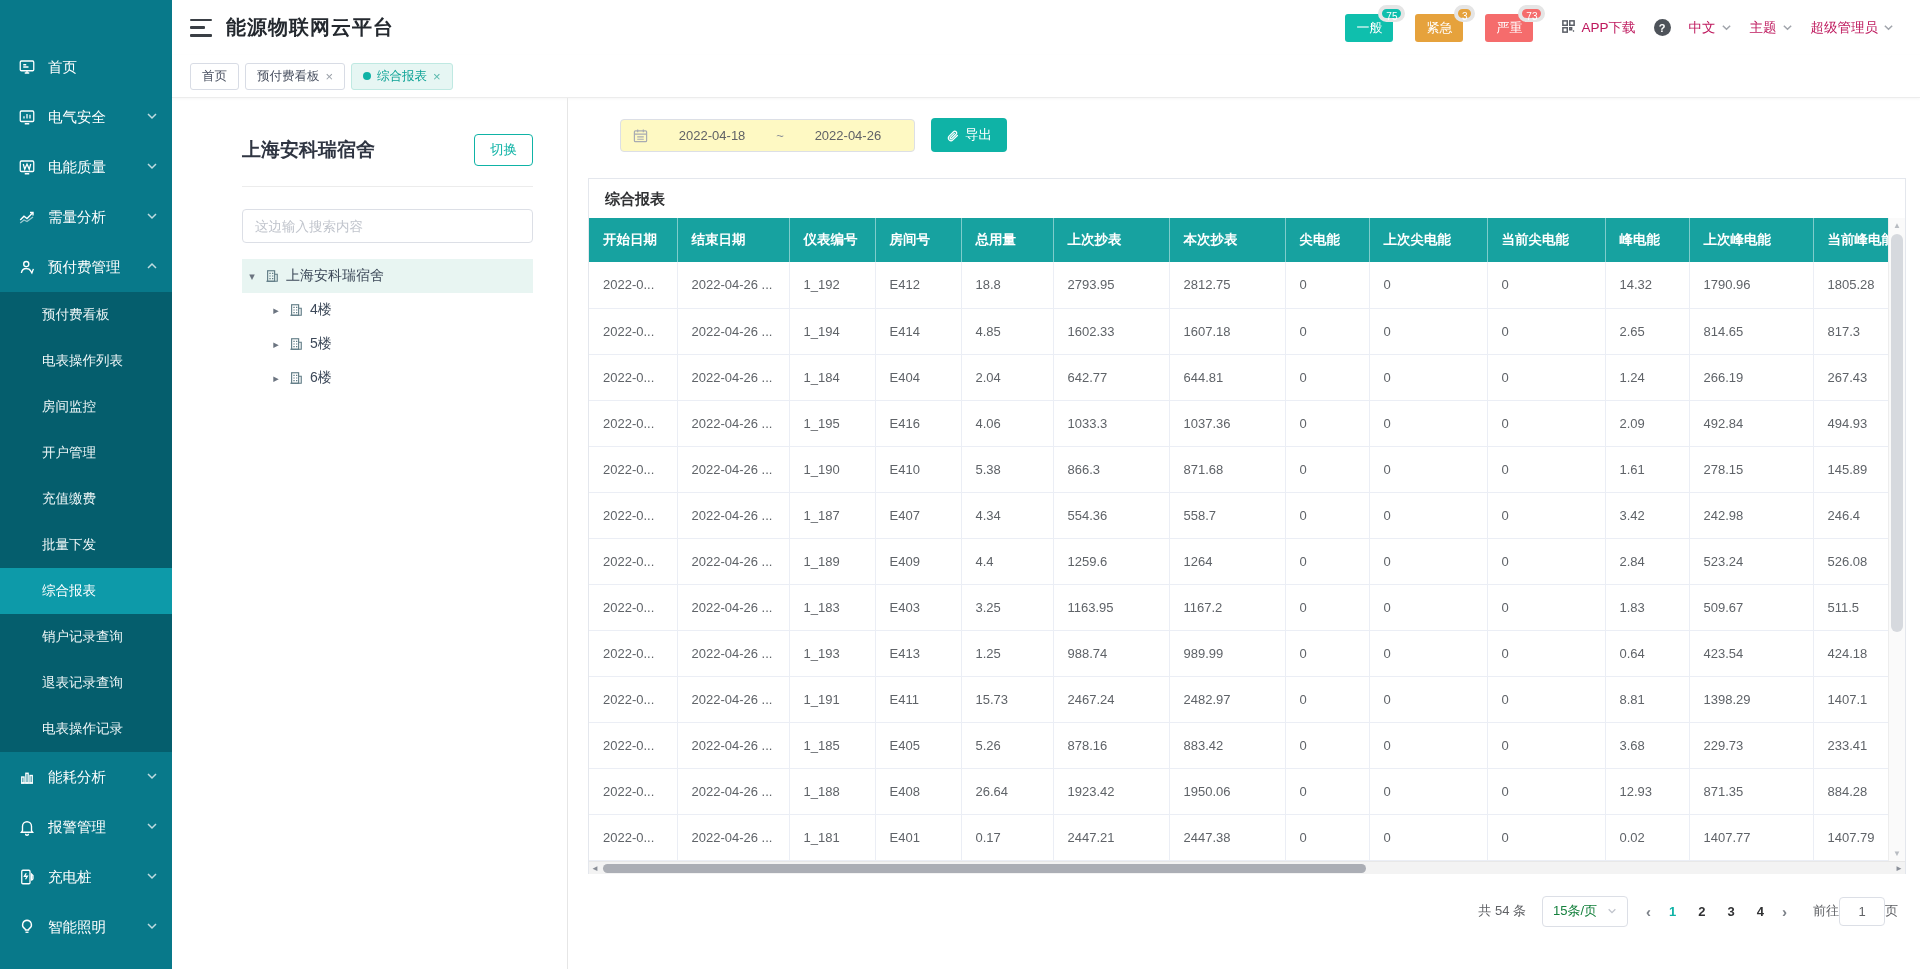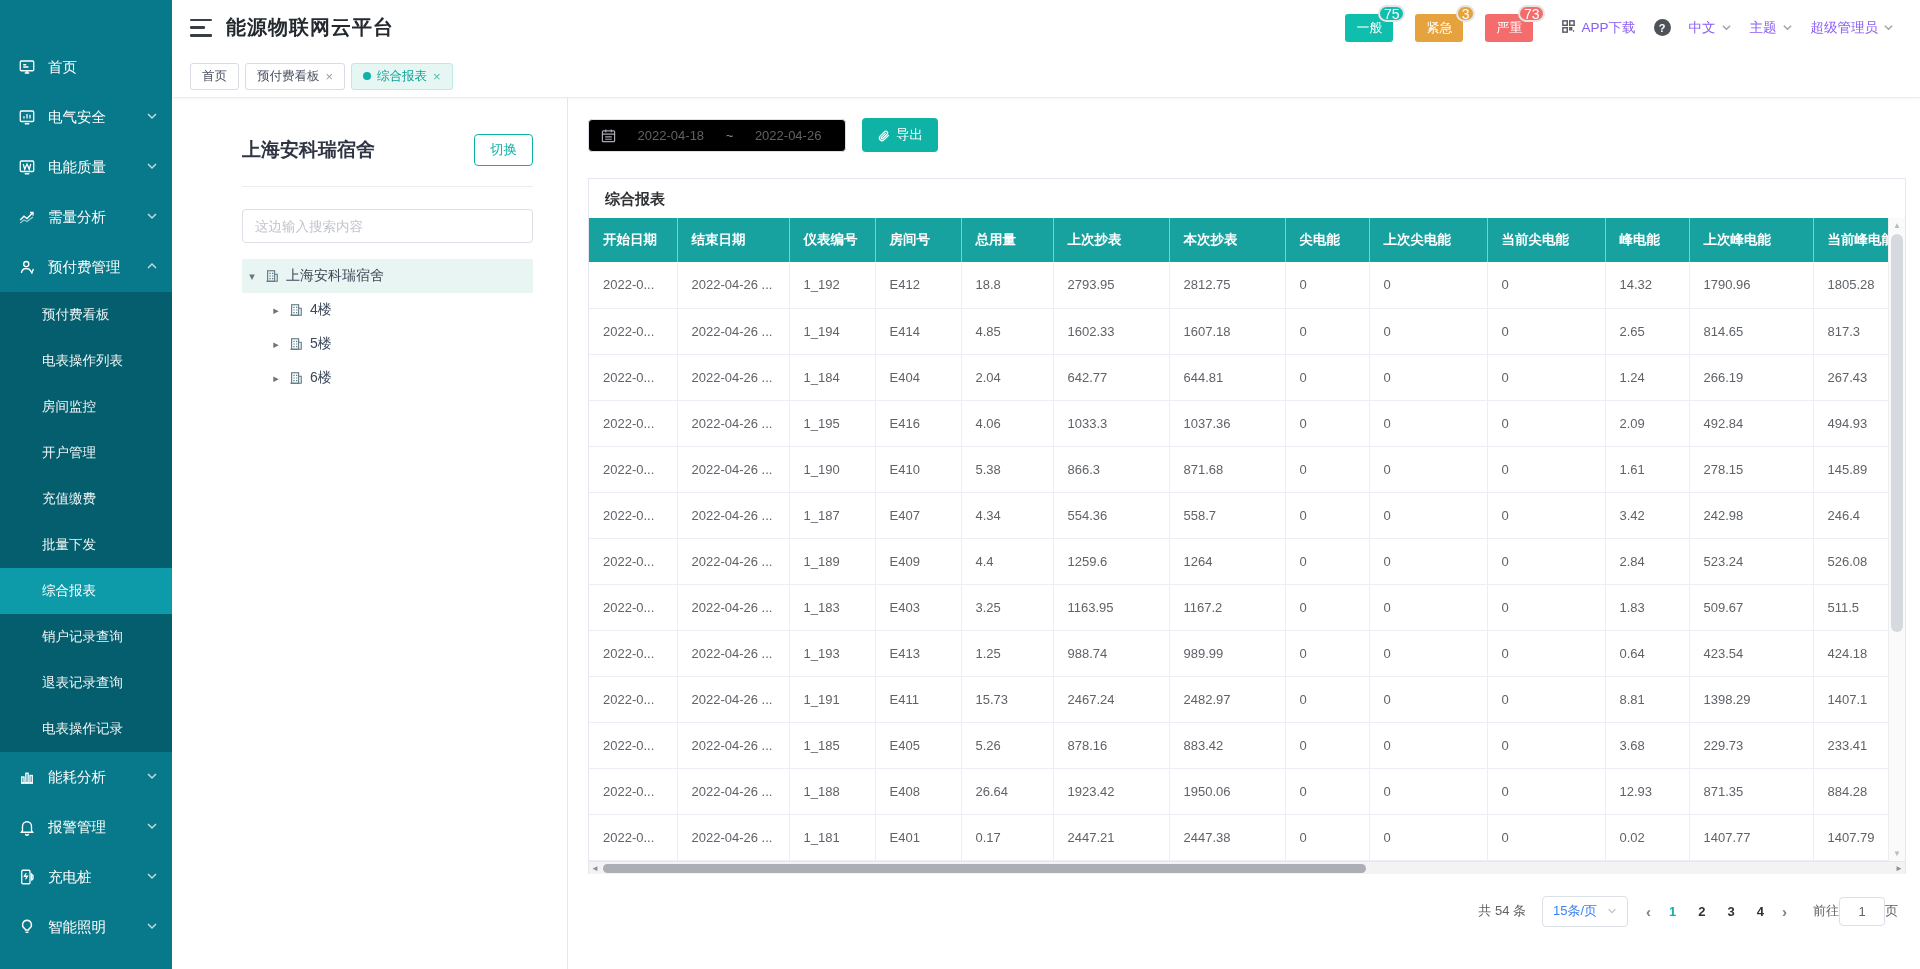--- a/index.html
+++ b/index.html
@@ -23,22 +23,22 @@
   
   .main { flex:1; display:flex; flex-direction:column; min-width:0; }
 
   .topbar { height:55px; flex:0 0 55px; display:flex; align-items:center; padding:0 26px 0 18px; }
   .collapse-btn { width:22px; height:18px; margin-right:14px; cursor:pointer; display:flex; flex-direction:column; justify-content:space-between; }
   .collapse-btn i { display:block; height:2.5px; background:#3a3f45; border-radius:1px; }
   .collapse-btn i:nth-child(2){ width:70%; }
   .app-title { font-size:20px; font-weight:bold; color:#24292f; letter-spacing:1px; }
   .topbar-right { margin-left:auto; display:flex; align-items:center; gap:18px; }
   .chip { position:relative; color:#fff; font-size:13px; padding:5px 11px; border-radius:3px; cursor:pointer; }
-  .chip .badge { position:absolute; top:-9px; right:-12px; min-width:17px; height:17px; line-height:15px; padding:0 4px; border-radius:9px; border:2px solid #e5e5e5; font-size:14px; text-align:center; }
-  .tb-item { display:flex; align-items:center; gap:5px; color:#8b5cf6; font-size:13.5px; cursor:pointer; white-space:nowrap; }
+  .chip .badge { position:absolute; top:-9px; right:-12px; min-width:17px; height:17px; line-height:15px; padding:0 4px; border-radius:9px; border:4px solid #e5e5e5; font-size:10px; text-align:center; }
+  .tb-item { display:flex; align-items:center; gap:5px; color:#be185d; font-size:13.5px; cursor:pointer; white-space:nowrap; }
   .tb-item svg.chev { width:11px; height:11px; }
   .qr-icon svg { width:15px; height:15px; }
   .help-icon { width:17px; height:17px; border-radius:50%; background:#4e535a; color:#fff; font-size:11px; font-weight:bold; display:flex; align-items:center; justify-content:center; }
 
   .tabbar { height:43px; flex:0 0 43px; display:flex; align-items:center; gap:6px; padding:0 18px; border-bottom:1px solid #ececec; box-shadow:0 1px 3px rgba(0,0,0,.04); }
   .tab { display:flex; align-items:center; gap:6px; border:1px solid #d8dce5; border-radius:3px; padding:4px 11px; font-size:12.5px; color:#495060; cursor:pointer; background:#fff; }
   .tab .dot { width:8px; height:8px; border-radius:50%; background:#0fb3a6; }
   .tab .close { font-size:13px; color:#9aa0a8; line-height:1; }
   .tab.active { background:#e6f6f3; border-color:#bfe9e2; color:#0ca295; }
   .tab.active .close { color:#58b8ac; }
@@ -56,21 +56,21 @@
   .tree { margin-top:16px; font-size:14px; color:#3c4858; }
   .tree-row { display:flex; align-items:center; height:34px; gap:7px; cursor:pointer; padding-left:4px; }
   .tree-row.root { background:#e8f5f2; }
   .tree-caret { font-size:11px; color:#6b7480; width:12px; text-align:center; }
   .tree-ico svg { width:14px; height:14px; display:block; }
   .tree-children { padding-left:24px; }
 
   
   .workarea { flex:1; padding:20px 14px 0 20px; min-width:0; }
   .toolbar { display:flex; align-items:center; gap:16px; }
-  .date-range { width:258px; height:33px; border:1px solid #dcdfe6; border-radius:4px; display:flex; align-items:center; padding:0 12px; gap:10px; font-size:13px; color:#606266; background:#000000; cursor:pointer; }
+  .date-range { width:295px; height:33px; border:1px solid #dcdfe6; border-radius:4px; display:flex; align-items:center; padding:0 12px; gap:10px; font-size:13px; color:#606266; background:#fef9c3; cursor:pointer;margin-left:32px; }
   .date-range svg { width:15px; height:15px; flex:0 0 15px; }
   .date-range .dr-start,.date-range .dr-end { flex:1; text-align:center; }
   .date-range .dr-sep { color:#8a8f98; }
   .export-btn { display:flex; align-items:center; gap:6px; background:#0fb3a6; color:#fff; border:none; border-radius:4px; padding:8px 15px; font-size:13.5px; cursor:pointer; font-family:inherit; }
   .export-btn svg { width:13px; height:13px; }
 
   .table-card { margin-top:26px; border:1px solid #e4e7ed; border-bottom:none; background:#fff; position:relative; }
   .card-title { font-size:15px; font-weight:bold; color:#303133; padding:11px 16px 9px; }
   .table-scroll { position:relative; padding-right:17px; }
   table { width:100%; border-collapse:collapse; table-layout:fixed; }
@@ -83,21 +83,21 @@
   .vscrollbar .arr { position:absolute; left:0; width:100%; text-align:center; font-size:8px; color:#b8bcc2; }
   .vscrollbar .arr.up { top:3px; } .vscrollbar .arr.down { bottom:3px; }
   .vscrollbar .thumb { position:absolute; left:2px; width:12px; border-radius:6px; background:#d6d9de; top:16px; height:62%; }
   .hscrollbar { position:relative; height:13px; background:#f3f3f3; border-top:1px solid #e8e8e8; }
   .hscrollbar .thumb { position:absolute; top:2px; height:9px; border-radius:5px; background:#abaeb5; left:14px; width:58%; }
   .hscrollbar .arr { position:absolute; top:0; font-size:8px; line-height:13px; color:#8a8f98; }
   .hscrollbar .arr.left { left:2px; } .hscrollbar .arr.right { right:2px; }
 
   .pagination { display:flex; align-items:center; justify-content:flex-end; gap:14px; margin:22px 8px 0 0; font-size:13px; color:#606266; }
   .pg-total { margin-right:2px; }
-  .pg-size { display:flex; align-items:center; gap:10px; border:1px solid #dcdfe6; border-radius:4px; height:31px; padding:0 10px; cursor:pointer; color:#3b82f6; }
+  .pg-size { display:flex; align-items:center; gap:10px; border:1px solid #dcdfe6; border-radius:4px; height:31px; padding:0 10px; cursor:pointer; color:#15803d; }
   .pg-size svg { width:10px; height:10px; }
   .pg-arrow { font-size:15px; color:#7b8088; cursor:pointer; padding:0 4px; font-weight:bold; }
   .pg-pages { display:flex; gap:22px; font-weight:bold; }
   .pg-page { cursor:pointer; color:#303133; }
   .pg-page.active { color:#0fb3a6; }
   .pg-goto { display:flex; align-items:center; gap:0; margin-left:8px; }
   .pg-input { width:46px; height:29px; border:1px solid #dcdfe6; border-radius:4px; text-align:center; font-size:13px; color:#606266; outline:none; font-family:inherit; }
 </style>
 </head>
 <body>

